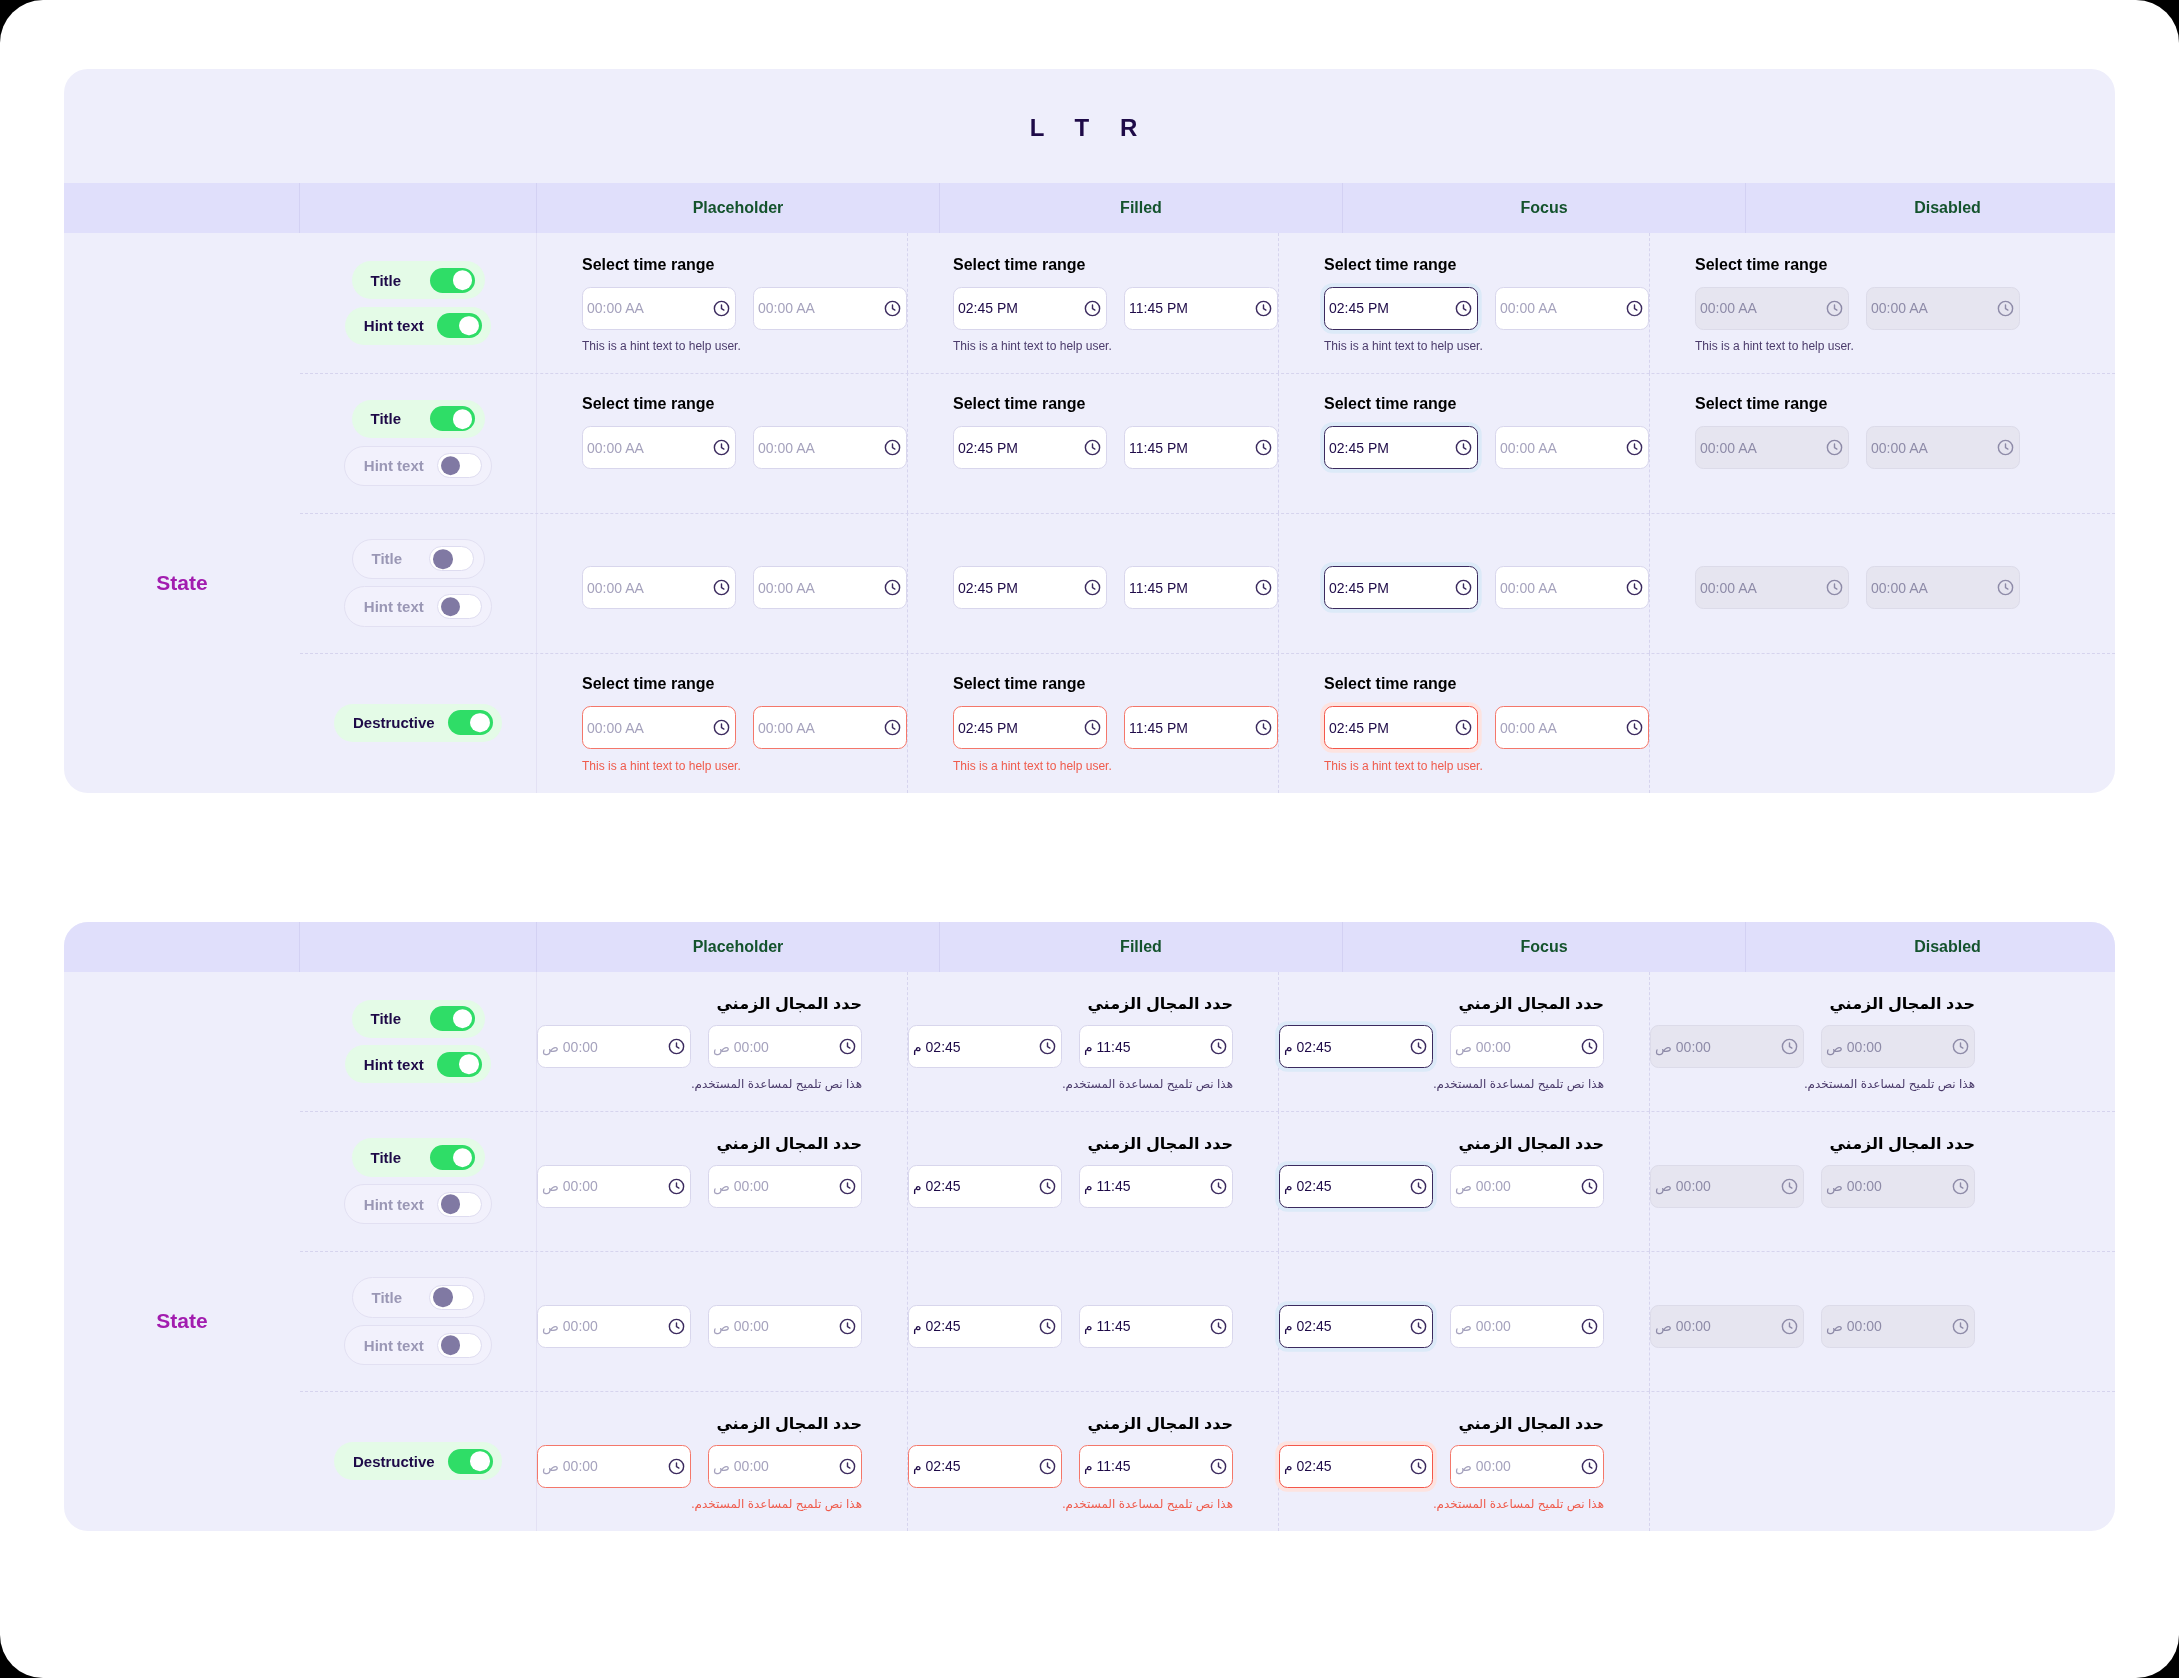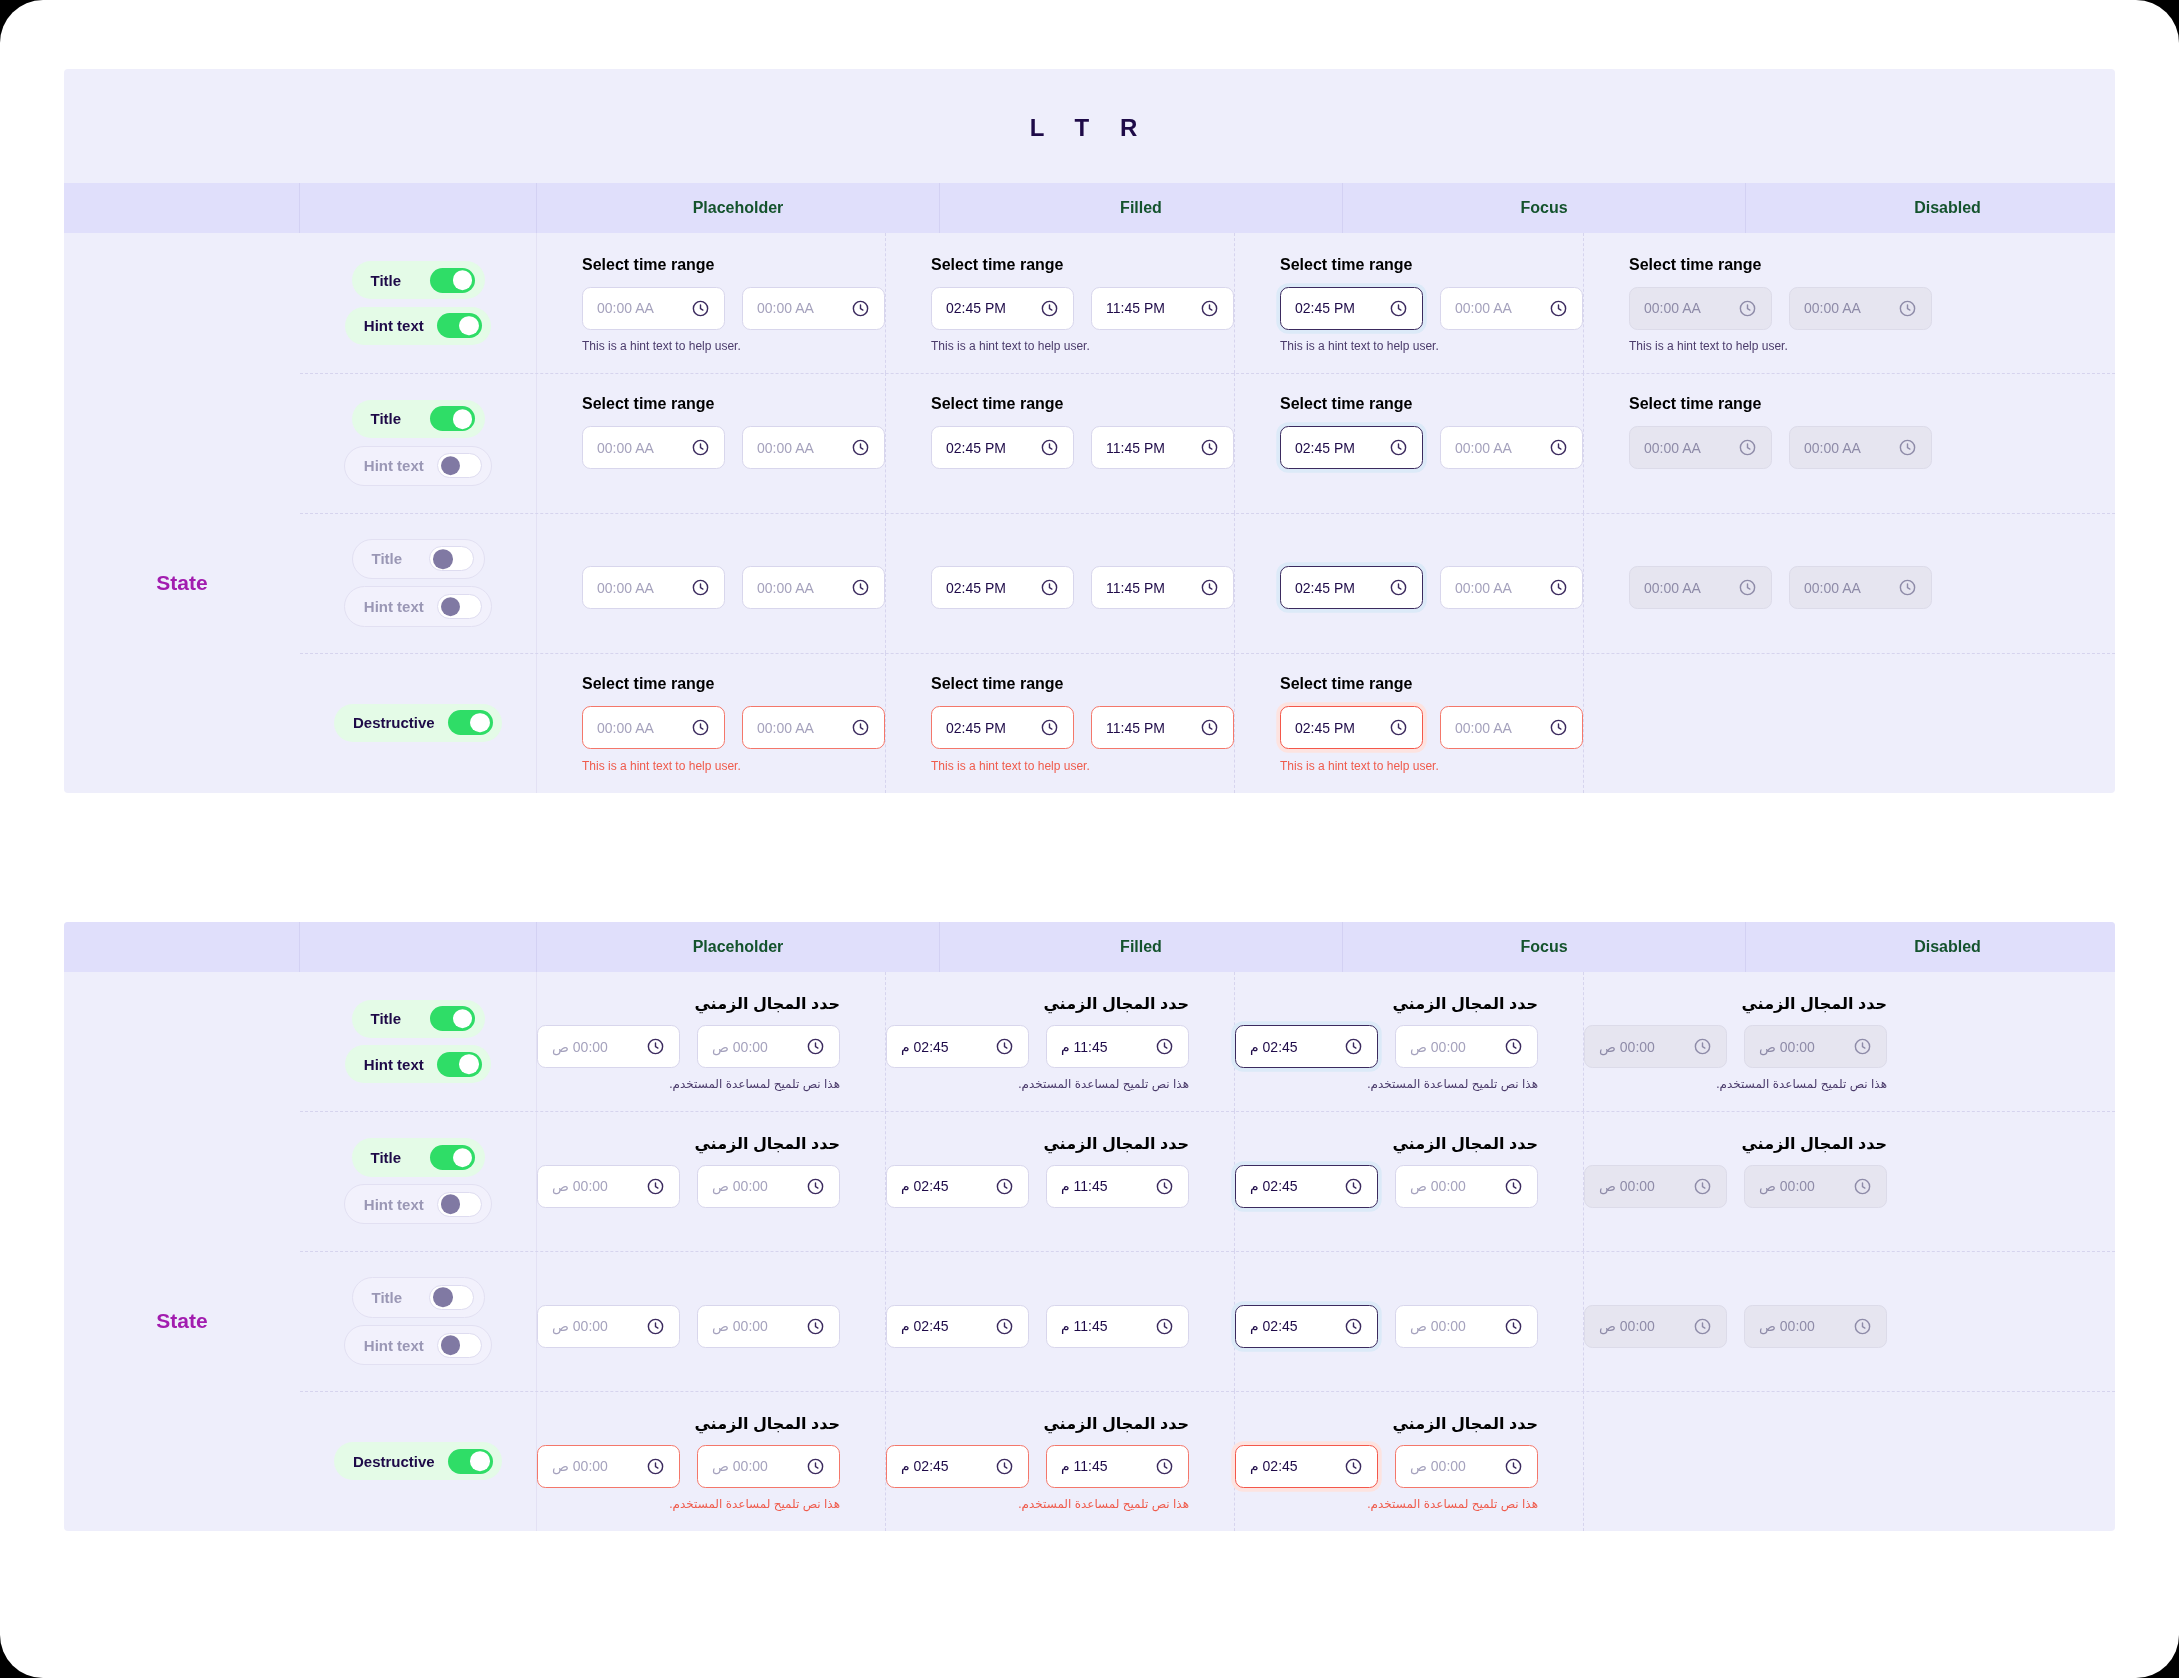--- a/index.html
+++ b/index.html
@@ -12,21 +12,21 @@
     position: absolute; inset: 0;
     background: #ffffff;
     border-radius: 43px;
     overflow: hidden;
     padding: 69px 64px;
   }
 
   
   .panel {
     background: #eeeefb;
-    border-radius: 4px;
+    border-radius: 24px;
     overflow: hidden;
   }
   .panel + .panel { margin-top: 129px; }
 
   .panel-title {
     text-align: center;
     color: #1e0a48;
     font-size: 24px;
     font-weight: bold;
     letter-spacing: 12px;
@@ -106,26 +106,26 @@
   .toggle.off .knob { left: 2.8px;  background: #8079a3; }
 
   
   .field-title {
     font-size: 16px; font-weight: bold; color: #000000;
     margin-bottom: 12px; height: 19px;
   }
   .field-title.invisible { visibility: hidden; }
   .inputs { display: flex; gap: 17px; }
   .input {
-    width: 143px; height: 43px;
+    width: 154px; height: 43px;
     border: 0.9px solid #d8d6ec;
     border-radius: 8.4px;
     background: #ffffff;
     display: flex; align-items: center; justify-content: space-between;
-    padding: 0 14px;
+    padding: 0 4px;
     font-size: 14px;
     color: #1e0a48;
   }
   .input .val.placeholder { color: #a5a2bd; }
   .input.disabled { background: #e6e5f0; border-color: #dcdbe9; }
   .input.disabled .val { color: #8e8ba8; }
   .input.focus {
     border: 1.9px solid #3b2a5e;
     box-shadow: 0 0 0 3.7px #dceaf8;
   }

